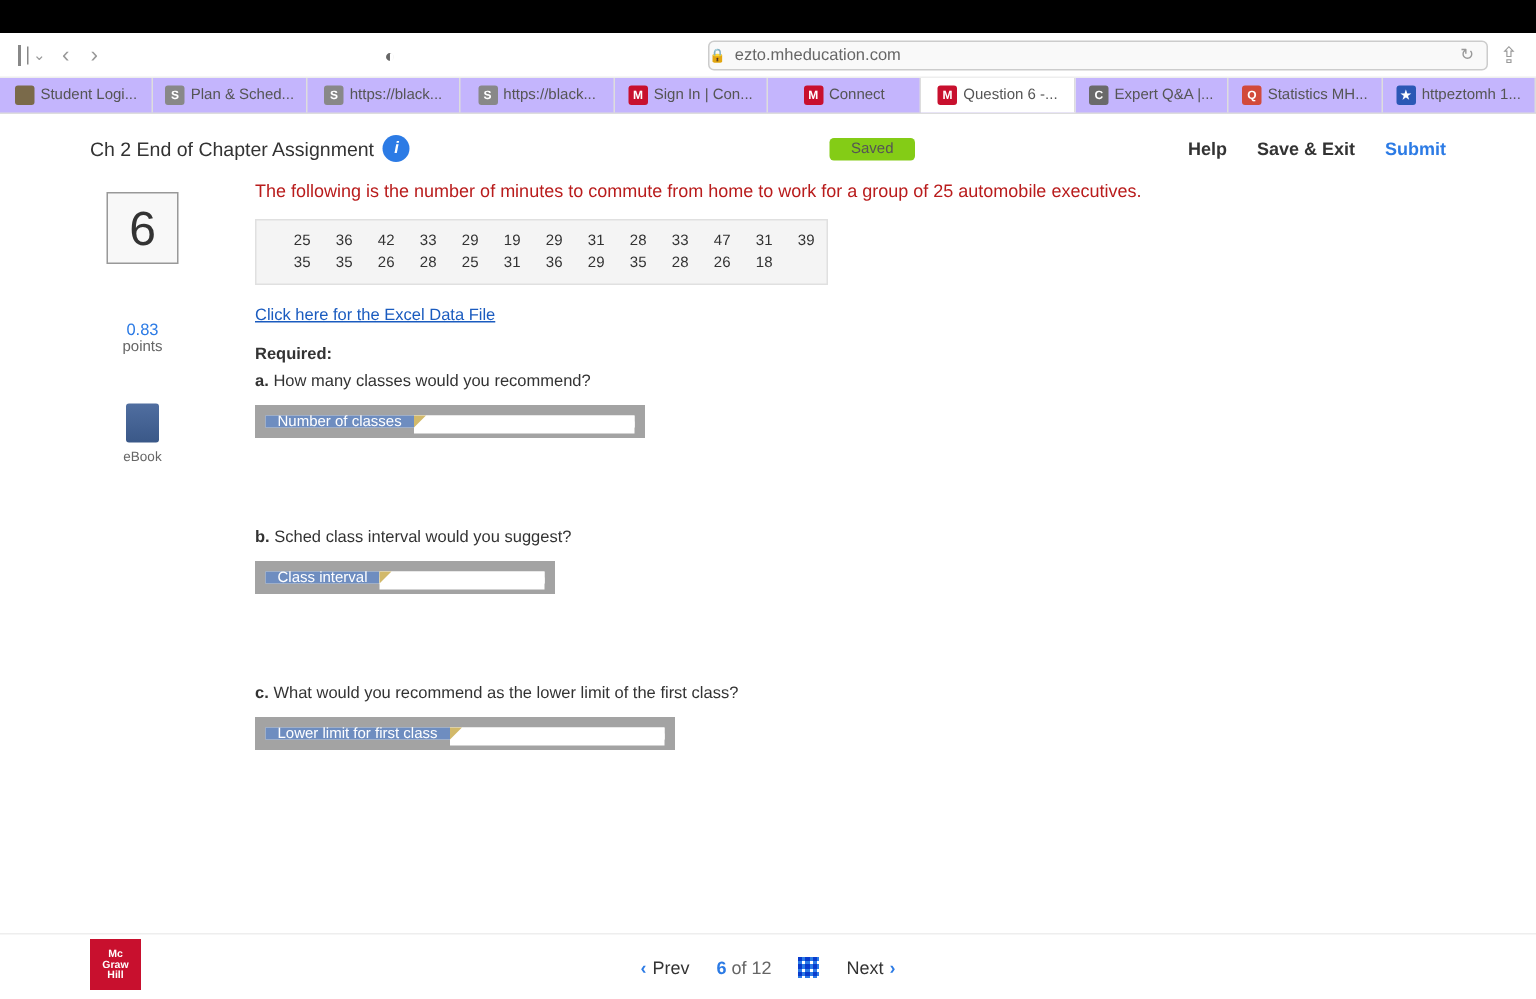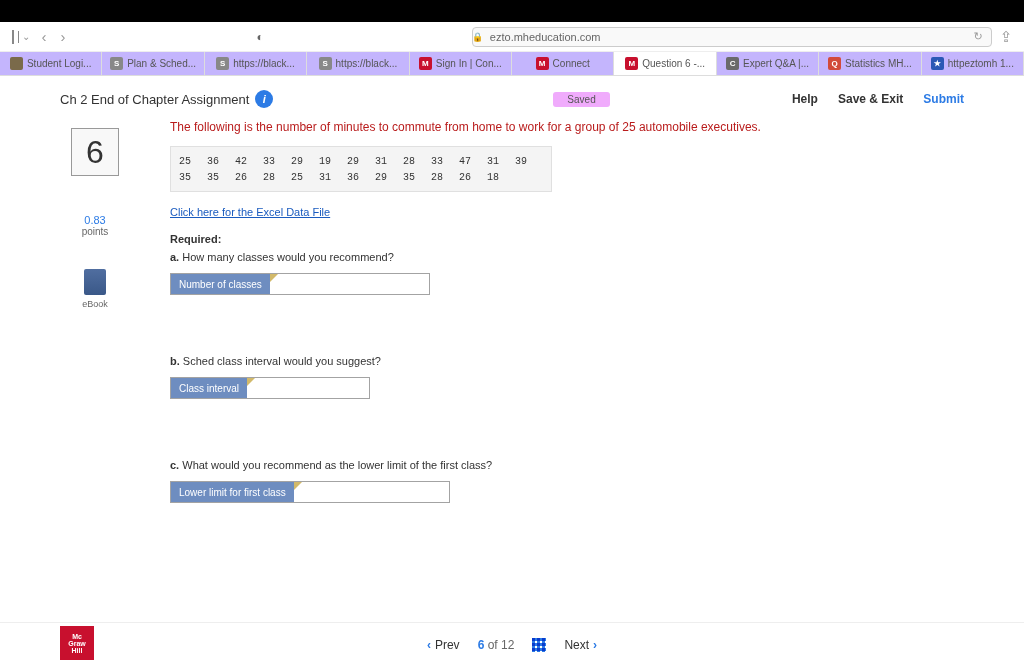--- a/index.html
+++ b/index.html
@@ -14,42 +14,42 @@
   .urlbox .refresh { margin-left: auto; margin-right: 8px; color: #999; }
   .rightbtns { margin-left: auto; display: flex; gap: 12px; color: #999; font-size: 15px; }
   .tabsrow { height: 24px; background: #c4b5fd; display: flex; font-size: 10px; color: #555; border-bottom: 1px solid #ddd; }
   .tabsrow .tab { flex: 1; border-right: 1px solid #ddd; display: flex; align-items: center; justify-content: center; gap: 4px; padding: 0 4px; overflow: hidden; white-space: nowrap; }
   .tabsrow .tab.active { background: #fff; }
   .favicon { width: 13px; height: 13px; display: inline-flex; align-items: center; justify-content: center; font-size: 8px; font-weight: bold; color: #fff; border-radius: 2px; flex: 0 0 auto; }
   .page { background: #fff; padding: 10px 0 0 0; position: relative; height: calc(666px - 22px - 30px - 24px); }
   .headerrow { display: flex; align-items: center; padding: 4px 60px 12px 60px; font-size: 13px; }
   .headerrow .title { font-weight: normal; color: #333; font-size: 13px; }
   .infoicon { width: 18px; height: 18px; border-radius: 50%; background: #2c7be5; color: #fff; display: inline-flex; align-items: center; justify-content: center; font-size: 11px; font-weight: bold; font-style: italic; margin-left: 6px; }
-  .saved { margin-left: 280px; background: #f0abfc; color: #555; font-size: 10px; padding: 2px 14px; border-radius: 3px; }
+  .saved { margin-left: 280px; background: #84cc16; color: #555; font-size: 10px; padding: 2px 14px; border-radius: 3px; }
   .rightbtns2 { margin-left: auto; display: flex; gap: 20px; font-size: 12px; }
   .rightbtns2 .help { color: #333; font-weight: bold; }
   .rightbtns2 .save { color: #333; font-weight: bold; }
   .rightbtns2 .submit { color: #2c7be5; font-weight: bold; }
   .content { display: flex; padding: 0 60px; }
   .sidecol { width: 70px; display: flex; flex-direction: column; align-items: center; gap: 8px; margin-top: 8px; }
   .qnum { width: 48px; height: 48px; border: 1px solid #999; background: #f8f8f8; display: flex; align-items: center; justify-content: center; font-size: 32px; color: #333; }
   .points { text-align: center; color: #666; font-size: 10px; margin-top: 30px; }
   .points .val { color: #2c7be5; font-size: 11px; display: block; }
   .ebook { margin-top: 24px; text-align: center; }
   .ebook .icon { width: 22px; height: 26px; background: linear-gradient(#506ea0,#3a5888); margin: 0 auto 4px auto; border-radius: 2px; }
   .ebook .lbl { font-size: 9px; color: #666; }
   .maincol { flex: 1; padding-left: 40px; }
   .stem { font-size: 12px; color: #b91c1c; margin-bottom: 12px; }
   .datagrid { background: #f4f4f4; border: 1px solid #e0e0e0; padding: 6px 8px; display: inline-block; font-size: 10px; color: #333; line-height: 1.5; }
-  .datagrid .row span { display: inline-block; width: 28px; text-align: left; font-family: Liberation Mono, monospace; }
+  .datagrid .row span { display: inline-block; width: 28px; text-align: right; }
   .link { color: #1a5bbf; text-decoration: underline; font-size: 11px; display: inline-block; margin-top: 14px; }
   .reqlabel { font-size: 11px; font-weight: bold; color: #333; margin-top: 14px; margin-bottom: 6px; }
   .part { font-size: 11px; color: #333; margin-top: 4px; margin-bottom: 10px; }
   .part .bold { font-weight: bold; }
-  .answerrow { display: flex; align-items: stretch; border: 1px solid #a3a3a3; height: 22px; width: 260px; margin-bottom: 60px; }
+  .answerrow { display: flex; align-items: stretch; border: 7px solid #a3a3a3; height: 22px; width: 260px; margin-bottom: 60px; }
   .answerrow .label { background: #6e8dc0; color: #fff; font-size: 10px; display: flex; align-items: center; padding: 0 8px; white-space: nowrap; }
   .answerrow .inputcell { flex: 1; position: relative; background: #fff; }
   .answerrow .flag { position: absolute; top: 0; left: 0; width: 0; height: 0; border-left: 8px solid #d2b96a; border-bottom: 8px solid transparent; }
   .answerrow input { width: 100%; height: 100%; border: none; outline: none; padding-left: 10px; font-size: 11px; }
   .answerrow.small { width: 200px; }
   .answerrow.med { width: 280px; }
   .footer { position: absolute; bottom: 0; left: 0; right: 0; height: 44px; border-top: 1px solid #eee; display: flex; align-items: center; justify-content: center; gap: 18px; font-size: 12px; }
   .logo { position: absolute; left: 60px; bottom: 6px; width: 34px; height: 34px; background: #c8102e; color: #fff; font-size: 7px; font-weight: bold; display: flex; flex-direction: column; align-items: center; justify-content: center; line-height: 1; }
   .navbtn { display: flex; align-items: center; gap: 4px; color: #333; }
   .navbtn .arrow { color: #2c7be5; font-weight: bold; }

